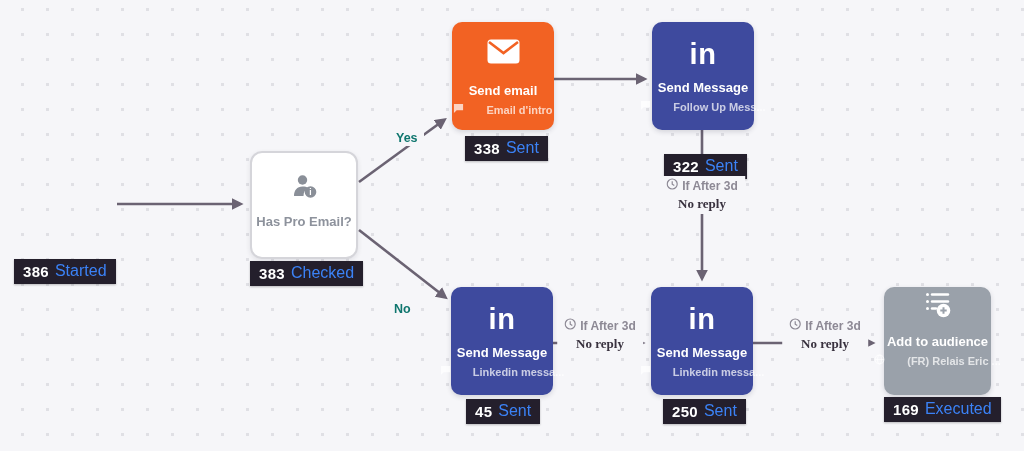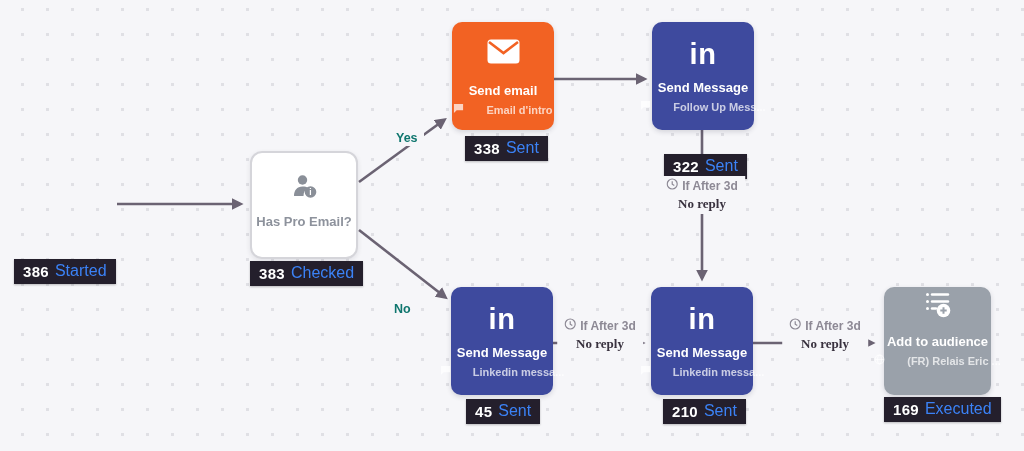--- a/index.html
+++ b/index.html
@@ -204,21 +204,21 @@
     <span class="sublabel">
       <span>
         <svg width="11" height="11" viewBox="0 0 12 12">
             <path d="M1 1 h10 v7 h-7 l-3 3 z" fill="rgba(255,255,255,.72)"></path>
           </svg>
       </span>
       <span>Linkedin messa...</span>
     </span>
   </div>
   <div class="badge" id="badge-sm2">
-    <span class="badge-num">210</span>
+    <span class="badge-num">250</span>
     <span class="badge-lbl">Sent</span>
   </div>
 
   <div class="node action-node gray" id="node-audience">
     <span>
       <svg width="30" height="29" viewBox="0 0 30 29">
         <g stroke="#ffffff" stroke-width="2.4" stroke-linecap="round">
           <line x1="9" y1="4.5" x2="25" y2="4.5"></line>
           <line x1="9" y1="11.5" x2="25" y2="11.5"></line>
           <line x1="9" y1="18.5" x2="13" y2="18.5"></line>

